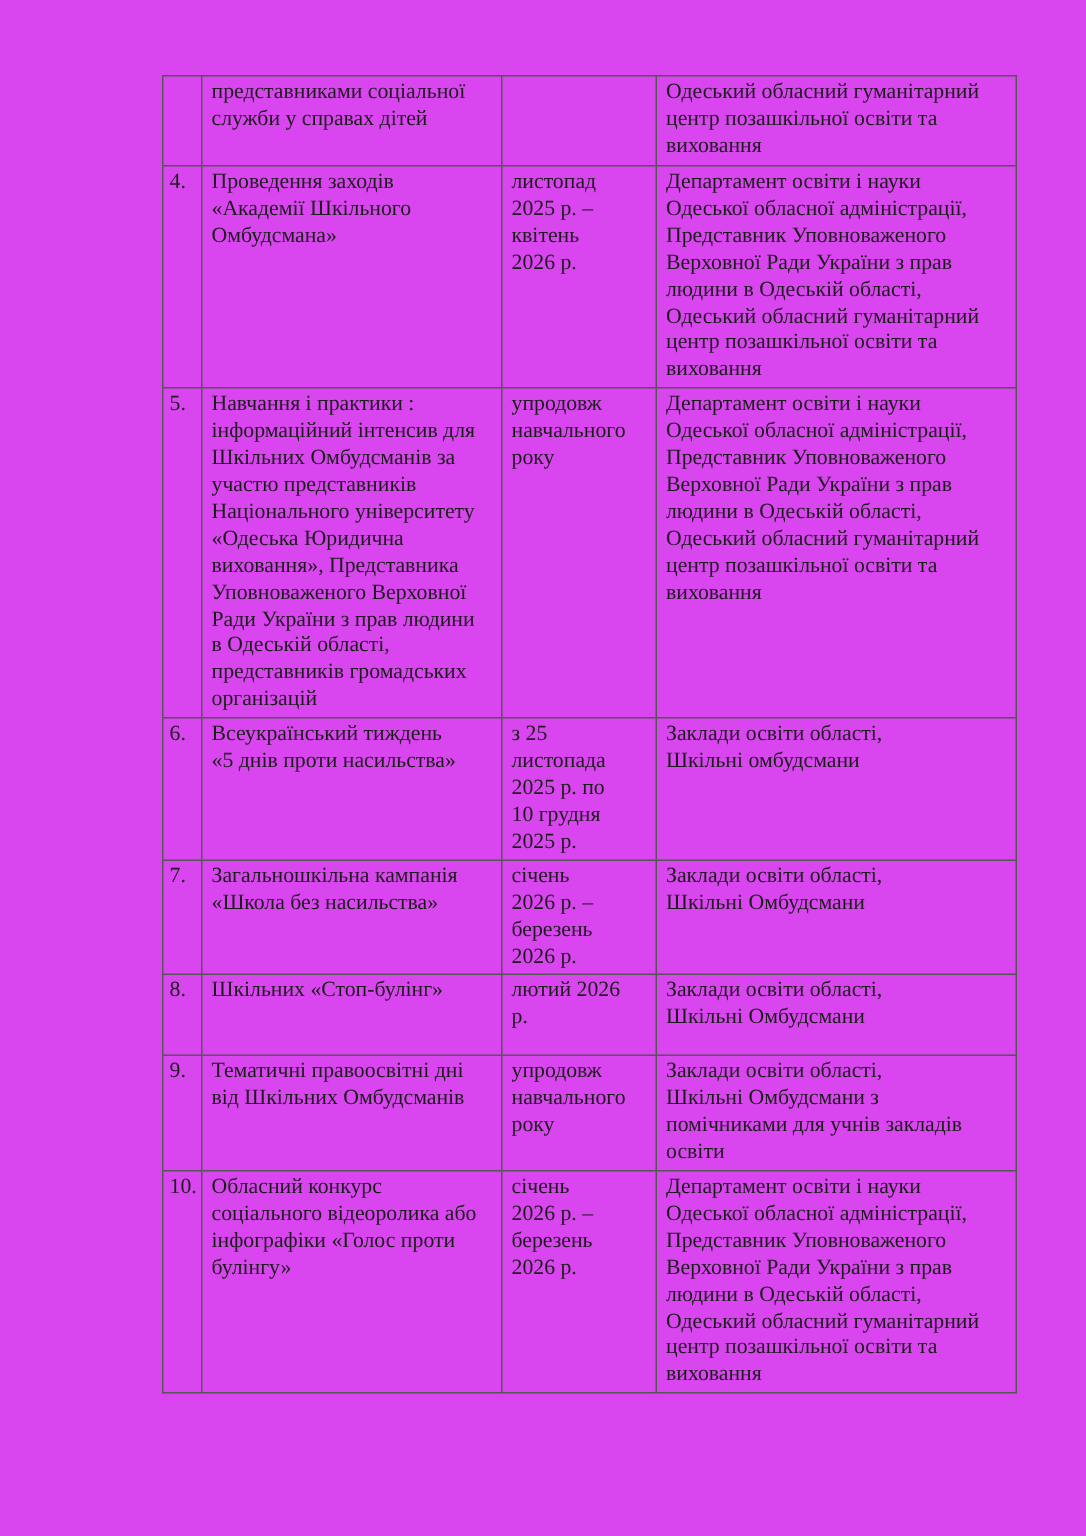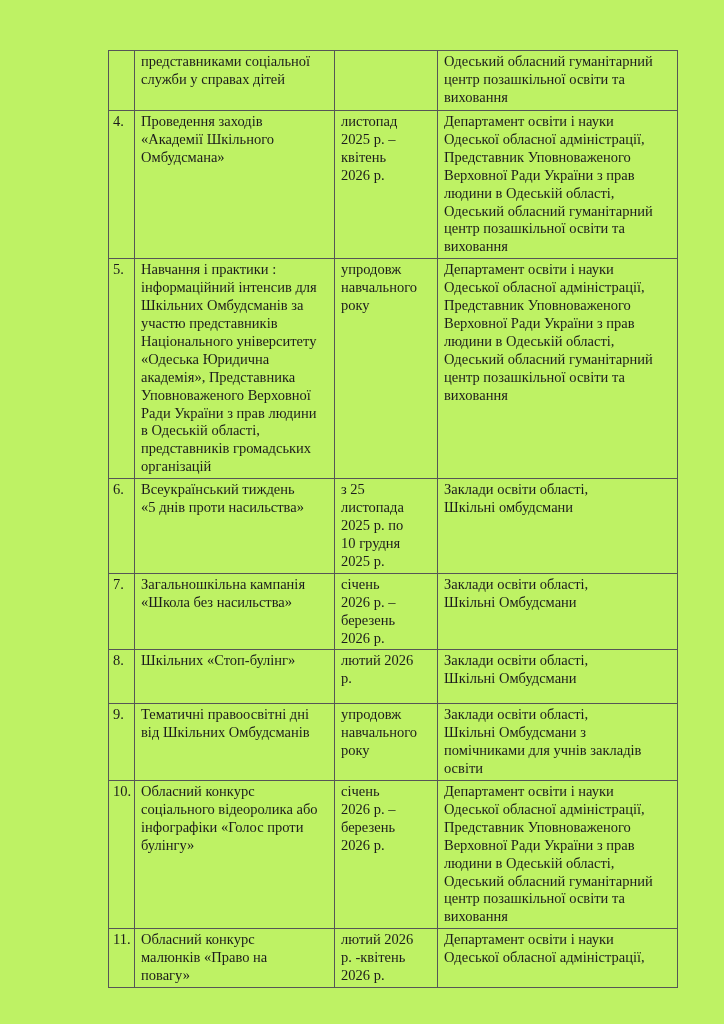--- a/index.html
+++ b/index.html
@@ -4,21 +4,21 @@
 <style>
   html, body {
     margin: 0;
     padding: 0;
     background: #ffffff;
   }
   .page {
     position: relative;
     width: 724px;
     height: 1024px;
-    background: #bef264;
+    background: #d946ef;
     overflow: hidden;
     font-family: "Liberation Serif", serif;
   }
   table.plan {
     position: absolute;
     left: 108px;
     top: 50px;
     width: 569px;
     border-collapse: collapse;
     table-layout: fixed;
@@ -78,21 +78,21 @@
 виховання</td>
       </tr>
       <tr style="height:220px">
         <td class="num">5.</td>
         <td>Навчання і практики :
 інформаційний інтенсив для
 Шкільних Омбудсманів за
 участю представників
 Національного університету
 «Одеська Юридична
-академія», Представника
+виховання», Представника
 Уповноваженого Верховної
 Ради України з прав людини
 в Одеській області,
 представників громадських
 організацій</td>
         <td>упродовж
 навчального
 року</td>
         <td>Департамент освіти і науки
 Одеської обласної адміністрації,
@@ -158,26 +158,15 @@
 2026 р.</td>
         <td>Департамент освіти і науки
 Одеської обласної адміністрації,
 Представник Уповноваженого
 Верховної Ради України з прав
 людини в Одеській області,
 Одеський обласний гуманітарний
 центр позашкільної освіти та
 виховання</td>
       </tr>
-      <tr style="height:54px">
-        <td class="num">11.</td>
-        <td>Обласний конкурс
-малюнків «Право на
-повагу»</td>
-        <td>лютий 2026
-р. -квітень
-2026 р.</td>
-        <td>Департамент освіти і науки
-Одеської обласної адміністрації,</td>
-      </tr>
     </tbody>
   </table>
 </div>
 
 </body></html>

